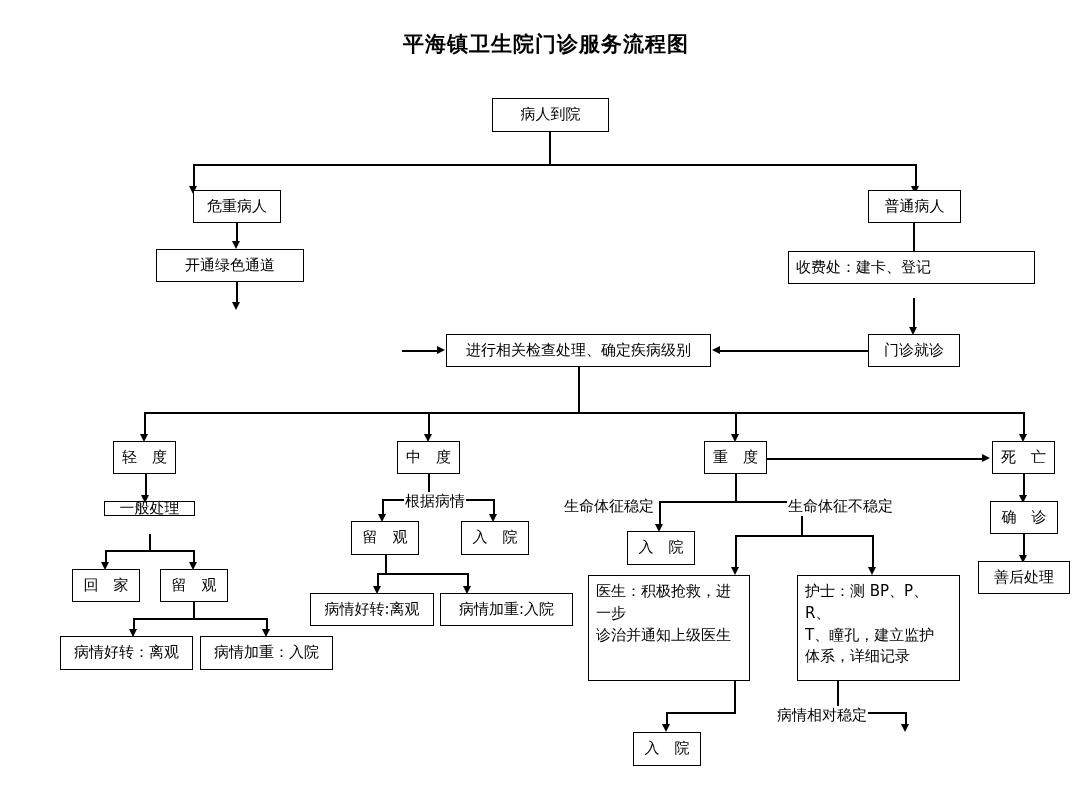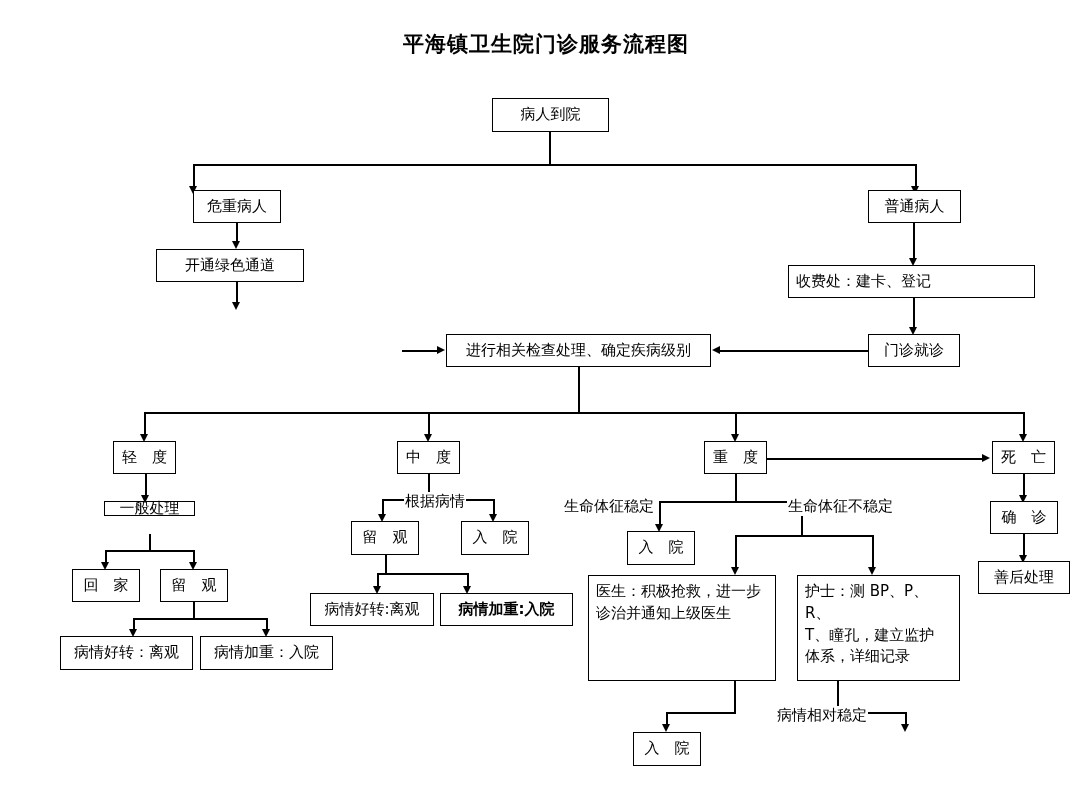--- a/index.html
+++ b/index.html
@@ -109,21 +109,21 @@
   <div class="box" style="left:193px;top:190px;width:88px;height:33px;">危重病人</div>
   <div class="box" style="left:868px;top:190px;width:93px;height:33px;">普通病人</div>
 
   <div class="v" style="left:236px;top:223px;height:21px;"></div>
   <div class="arr down" style="left:232px;top:241px;"></div>
 
   <div class="v" style="left:913px;top:223px;height:38px;"></div>
   <div class="arr down" style="left:909px;top:258px;"></div>
 
   <div class="box" style="left:156px;top:249px;width:148px;height:33px;">开通绿色通道</div>
-  <div class="box left" style="left:788px;top:265px;width:247px;height:33px;">收费处：建卡、登记</div>
+  <div class="box left" style="left:788px;top:251px;width:247px;height:33px;">收费处：建卡、登记</div>
 
   <div class="v" style="left:236px;top:282px;height:23px;"></div>
   <div class="arr down" style="left:232px;top:302px;"></div>
 
   <div class="v" style="left:913px;top:298px;height:32px;"></div>
   <div class="arr down" style="left:909px;top:327px;"></div>
 
 
   <div class="box" style="left:446px;top:334px;width:265px;height:33px;">进行相关检查处理、确定疾病级别</div>
 
@@ -190,40 +190,40 @@
   <div class="box sp" style="left:461px;top:521px;width:68px;height:34px;">入 院</div>
 
   <div class="v" style="left:385px;top:555px;height:19px;"></div>
   <div class="h" style="left:377px;top:573px;width:91px;"></div>
   <div class="v" style="left:377px;top:573px;height:15px;"></div>
   <div class="v" style="left:467px;top:573px;height:15px;"></div>
   <div class="arr down" style="left:373px;top:586px;"></div>
   <div class="arr down" style="left:463px;top:586px;"></div>
 
   <div class="box" style="left:310px;top:593px;width:124px;height:33px;">病情好转:离观</div>
-  <div class="box" style="left:440px;top:593px;width:133px;height:33px;font-weight:bold;">病情加重:入院</div>
+  <div class="box" style="left:440px;top:593px;width:133px;height:33px;">病情加重:入院</div>
 
   <div class="v" style="left:735px;top:474px;height:28px;"></div>
   <div class="h" style="left:659px;top:501px;width:143px;"></div>
   <div class="v" style="left:659px;top:501px;height:25px;"></div>
   <div class="arr down" style="left:655px;top:524px;"></div>
   <div class="v" style="left:801px;top:501px;height:35px;"></div>
 
   <div class="elabel" style="left:563px;top:497px;">生命体征稳定</div>
   <div class="elabel" style="left:787px;top:497px;">生命体征不稳定</div>
 
   <div class="box sp" style="left:627px;top:531px;width:68px;height:34px;">入 院</div>
 
   <div class="h" style="left:735px;top:535px;width:138px;"></div>
   <div class="v" style="left:735px;top:535px;height:34px;"></div>
   <div class="v" style="left:872px;top:535px;height:34px;"></div>
   <div class="arr down" style="left:731px;top:567px;"></div>
   <div class="arr down" style="left:868px;top:567px;"></div>
 
-  <div class="box topleft" style="left:588px;top:575px;width:188px;height:106px;">医生：积极抢救，进一步
+  <div class="box topleft" style="left:588px;top:575px;width:162px;height:106px;">医生：积极抢救，进一步
 诊治并通知上级医生</div>
   <div class="box topleft" style="left:797px;top:575px;width:163px;height:106px;">护士：测 BP、P、R、
 T、瞳孔，建立监护
 体系，详细记录</div>
 
   <div class="v" style="left:734px;top:681px;height:32px;"></div>
   <div class="h" style="left:666px;top:712px;width:70px;"></div>
   <div class="v" style="left:666px;top:712px;height:14px;"></div>
   <div class="arr down" style="left:662px;top:724px;"></div>
 

